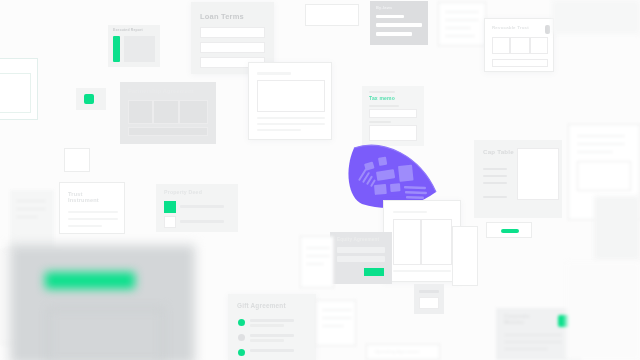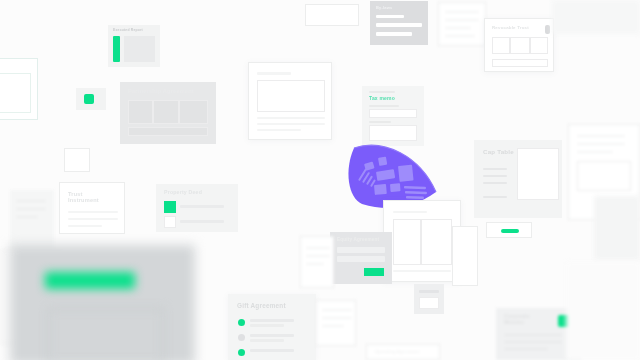--- a/index.html
+++ b/index.html
@@ -64,20 +64,26 @@
 <body>
 
 <div id="stage">
 
   <div class="card fill-lt b1" style="left:108px;top:25px;width:52px;height:42px;">
     <div class="ttl dark" style="left:5px;top:4px;font-size:3.4px;">Executed Report</div>
     <div class="bar green" style="left:5px;top:11px;width:7px;height:26px;border-radius:1px;"></div>
     <div class="box g" style="left:16px;top:11px;width:31px;height:26px;"></div>
   </div>
 
+  <div class="card fill-lt shadow" style="left:191px;top:2px;width:83px;height:72px;">
+    <div class="ttl dark" style="left:9px;top:11px;font-size:7.5px;">Loan Terms</div>
+    <div class="box" style="left:9px;top:25px;width:65px;height:11px;"></div>
+    <div class="box" style="left:9px;top:40px;width:65px;height:11px;"></div>
+    <div class="box" style="left:9px;top:55px;width:65px;height:11px;"></div>
+  </div>
 
   <div class="card outline b1" style="left:272px;top:68px;width:60px;height:12px;"></div>
 
   <div class="card fill-dk b1" style="left:370px;top:1px;width:58px;height:44px;">
     <div class="ttl white" style="left:6px;top:5px;font-size:4px;">By-laws</div>
     <div class="bar w" style="left:6px;top:14px;width:28px;height:3px;"></div>
     <div class="bar w" style="left:6px;top:22px;width:46px;height:4px;"></div>
     <div class="bar w" style="left:6px;top:31px;width:36px;height:4px;"></div>
   </div>
 

